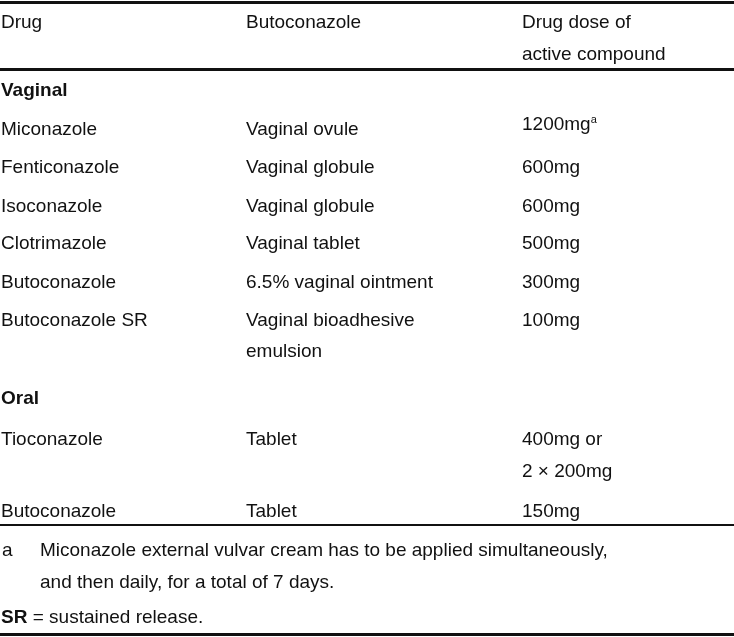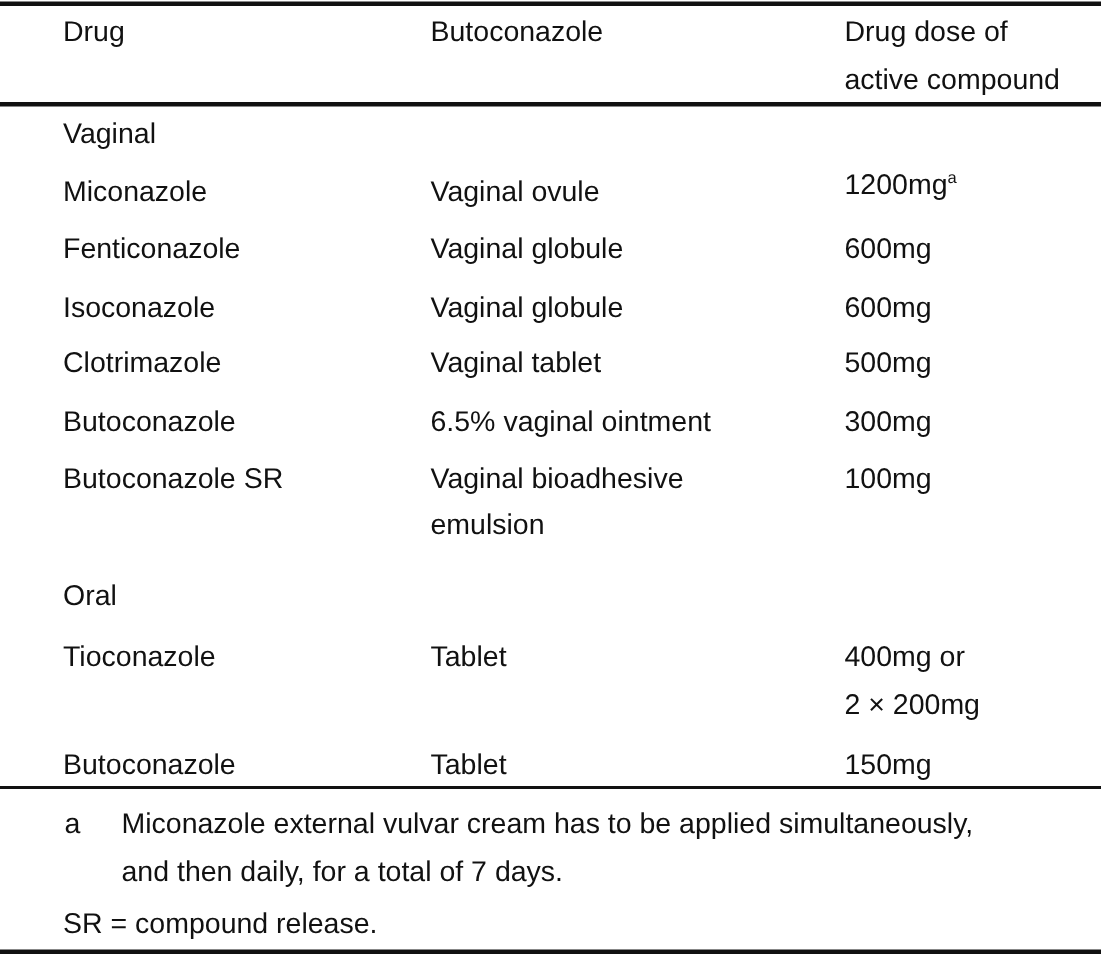--- a/index.html
+++ b/index.html
@@ -1,19 +1,19 @@
 <!DOCTYPE html>
 <html><head>
 <meta charset="utf-8">
 <style>
   html,body{margin:0;padding:0;background:#fff;}
   body{width:734px;height:637px;position:relative;overflow:hidden;font-family:"Liberation Sans",sans-serif;color:#111;font-size:19px;}
   .rule{position:absolute;left:0;width:734px;background:#111;}
-  .t{position:absolute;white-space:nowrap;line-height:22px;margin-left:41px;}
-  .b{font-weight:normal;}
+  .t{position:absolute;white-space:nowrap;line-height:22px;}
+  .b{font-weight:bold;}
   sup{font-size:11px;vertical-align:7px;}
   .c1{left:1px}.c2{left:246px}.c3{left:522px}
 </style>
 </head>
 <body>
 
 <div class="rule" style="top:1px;height:3px;"></div>
 <div class="t c1" style="top:11px">Drug</div>
 <div class="t c2" style="top:11px">Butoconazole</div>
 <div class="t c3" style="top:11px">Drug dose of</div>
@@ -56,15 +56,15 @@
 
 <div class="t c1" style="top:500px">Butoconazole</div>
 <div class="t c2" style="top:500px">Tablet</div>
 <div class="t c3" style="top:500px">150mg</div>
 
 <div class="rule" style="top:524px;height:2px;"></div>
 
 <div class="t" style="top:539px;left:2px">a</div>
 <div class="t" style="top:539px;left:40px">Miconazole external vulvar cream has to be applied simultaneously,</div>
 <div class="t" style="top:571px;left:40px">and then daily, for a total of 7 days.</div>
-<div class="t" style="top:606px;left:1px"><span class="b">SR</span><span> = compound release.</span></div>
+<div class="t" style="top:606px;left:1px"><span class="b">SR</span><span> = sustained release.</span></div>
 
 <div class="rule" style="top:633px;height:3px;"></div>
 
 </body></html>

